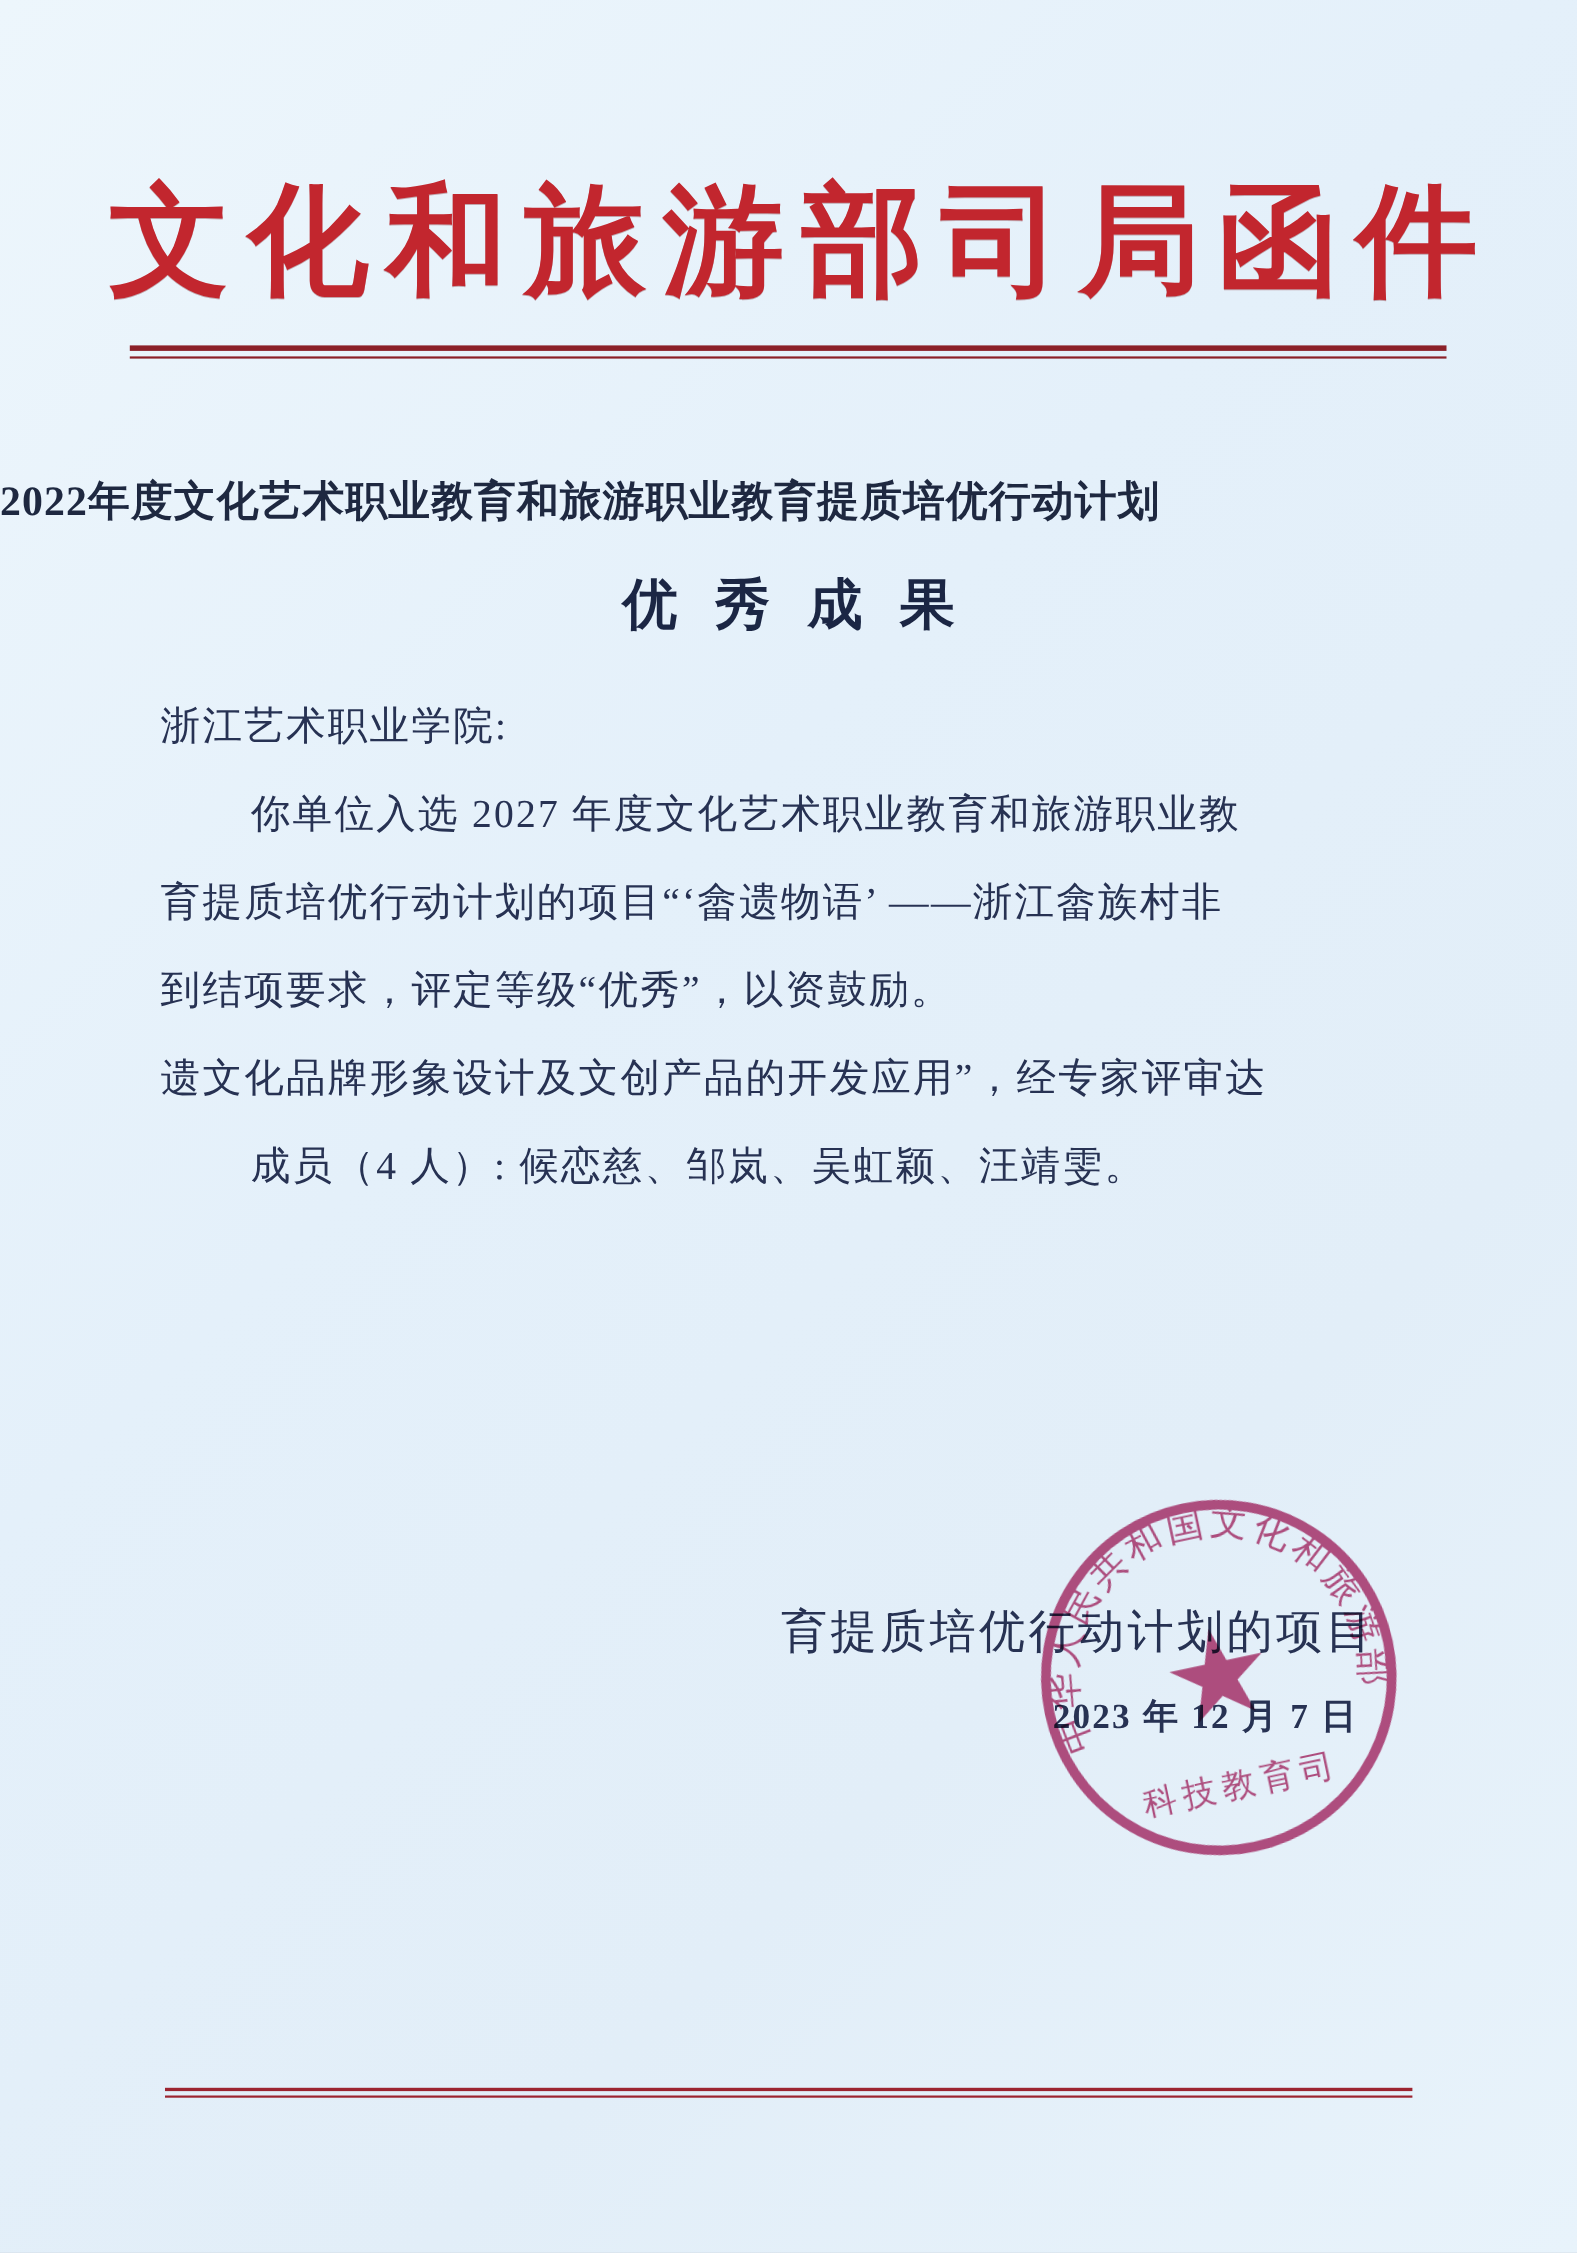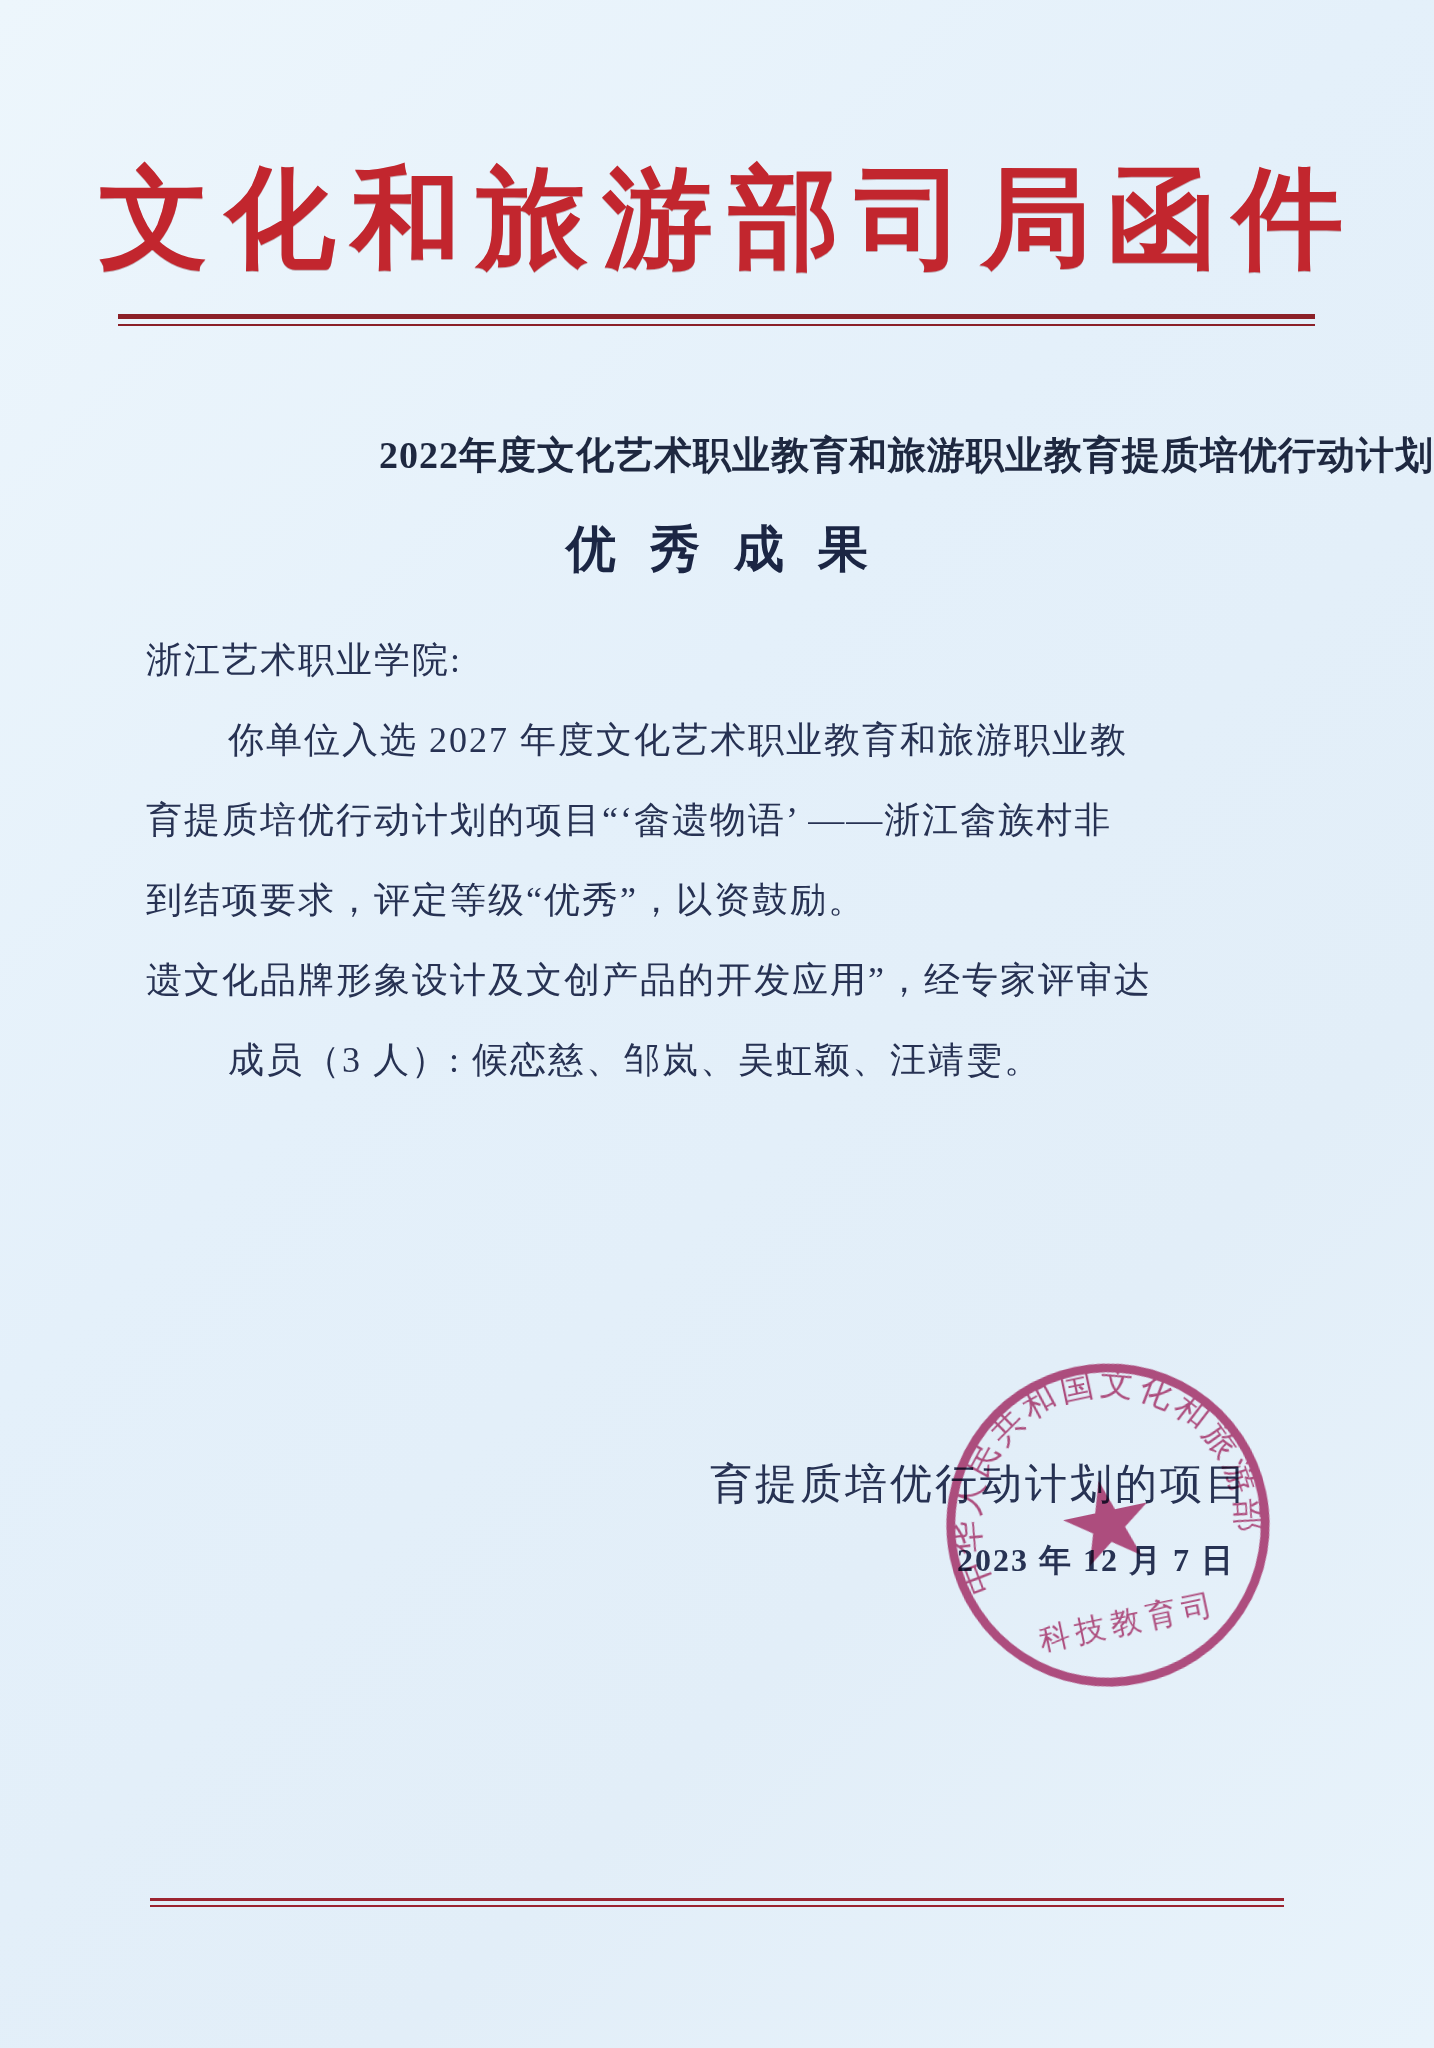--- a/index.html
+++ b/index.html
@@ -23,21 +23,21 @@
     padding-left:12px;
   }
   .rule-top {
     position:absolute; top:314px; left:118px; width:1197px;
     height:5px;
     border-top:5px solid #8b2028;
     border-bottom:2px solid #8b2028;
   }
   .program-title {
     position:absolute; top:430px; left:0; width:100%;
-    text-align:right;
+    text-align:left;
     font-size:38px; font-weight:bold;
     color:#1e2840;
     letter-spacing:1px;
     white-space:nowrap;
   }
   .award-title {
     position:absolute; top:516px; left:0; width:100%;
     text-align:center;
     font-size:50px; font-weight:600;
     letter-spacing:34px;
@@ -99,21 +99,21 @@
   <div class="program-title">2022年度文化艺术职业教育和旅游职业教育提质培优行动计划</div>
 
   <div class="award-title">优秀成果</div>
 
   <div class="body-block">
     <div class="body-line">浙江艺术职业学院:</div>
     <div class="body-line indent">你单位入选 2027 年度文化艺术职业教育和旅游职业教</div>
     <div class="body-line">育提质培优行动计划的项目“‘畲遗物语’ ——浙江畲族村非</div>
     <div class="body-line">到结项要求，评定等级“优秀”，以资鼓励。</div>
     <div class="body-line">遗文化品牌形象设计及文创产品的开发应用”，经专家评审达</div>
-    <div class="body-line indent">成员（3 人）: 候恋慈、邹岚、吴虹颖、汪靖雯。</div>
+    <div class="body-line indent">成员（4 人）: 候恋慈、邹岚、吴虹颖、汪靖雯。</div>
   </div>
 
   <div class="signature-block">
     <div class="issuer-line">育提质培优行动计划的项目</div>
     <div class="date-line">2023 年 12 月 7 日</div>
   </div>
 
   <svg class="stamp" viewBox="0 0 340 340">
     <circle cx="170" cy="170" r="160" fill="none" stroke-width="9" stroke="#b9386e"></circle>
     <path id="sealArc" d="M 46,215 A 132,132 0 1 1 294,215" fill="none"></path>

